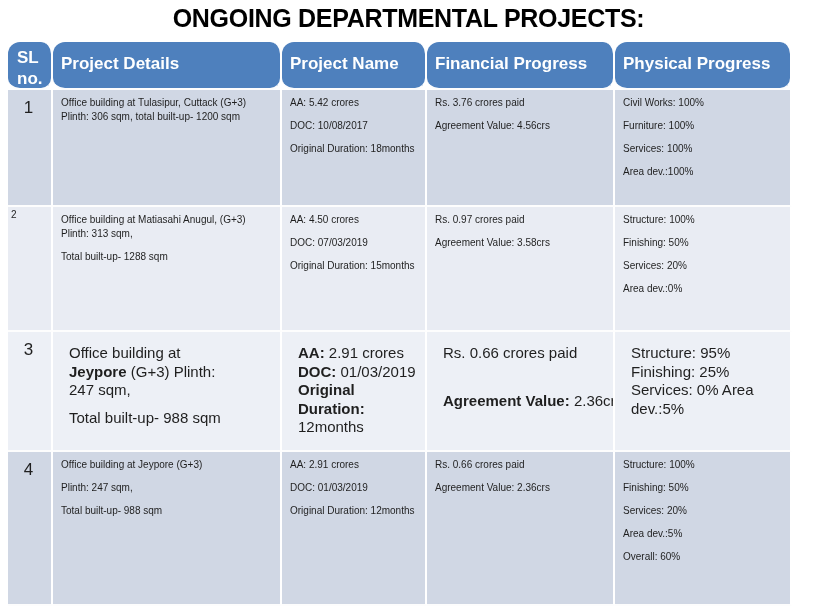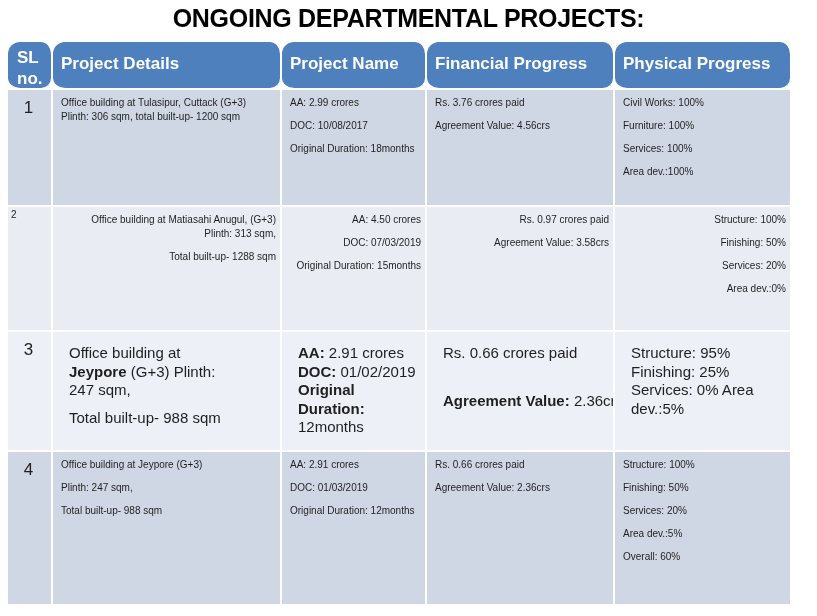--- a/index.html
+++ b/index.html
@@ -22,21 +22,21 @@
     box-sizing:border-box;overflow:hidden;
     border-right:2px solid #ffffff;border-bottom:2px solid #fdfdfd;
     padding:6px 4px 0 8px;
   }
   .h{
     background:var(--header-bg,#4E80BD);color:var(--header-text,#fff);
     font-weight:700;font-size:17px;padding-top:11px;line-height:1.25;border-radius:12px;
   }
   .h.slh{padding-top:5px;padding-left:9px;}
   .bgd{background:var(--row-dark-bg,#D0D7E4);}
-  .bgl{background:var(--row-light-bg,#E9ECF3);text-align:right;}
+  .bgl{background:var(--row-light-bg,#E9ECF3);}
   .bg3{background:var(--row-alt-bg,#EDF0F6);}
   .sl{font-size:17px;text-align:center;padding-top:8px;padding-left:2px;}
   .sl-sm{font-size:10px;text-align:left;padding:2px 0 0 3px;}
   .t{font-size:10px;line-height:1.4;margin:0 0 9px 0;}
   .t3{font-size:15px;line-height:1.24;margin:0;}
   .r3{padding-left:16px;padding-top:12px;}
   .r3name{padding-right:48px;}
   .gap-lg{margin-top:29px;}
   .gap-md{margin-top:9px;}
   .nw{white-space:nowrap;}
@@ -53,21 +53,21 @@
   <div class="c h">Project Details</div>
   <div class="c h">Project Name</div>
   <div class="c h">Financial Progress</div>
   <div class="c h">Physical Progress</div>
 
   <div class="c bgd sl">1</div>
   <div class="c bgd">
     <p class="t">Office building at Tulasipur, Cuttack (G+3) Plinth: 306 sqm, total built-up- 1200 sqm</p>
   </div>
   <div class="c bgd">
-    <p class="t">AA: 2.99 crores</p>
+    <p class="t">AA: 5.42 crores</p>
     <p class="t">DOC: 10/08/2017</p>
     <p class="t">Original Duration: 18months</p>
   </div>
   <div class="c bgd">
     <p class="t">Rs. 3.76 crores paid</p>
     <p class="t nw">Agreement Value: 4.56crs</p>
   </div>
   <div class="c bgd">
     <p class="t">Civil Works: 100%</p>
     <p class="t">Furniture: 100%</p>
@@ -96,21 +96,21 @@
     <p class="t">Area dev.:0%</p>
   </div>
 
   <div class="c bg3 sl">3</div>
   <div class="c bg3 r3 r3name">
     <p class="t3"><span>Office building at </span><b>Jeypore</b><span> (G+3) Plinth: 247 sqm,</span></p>
     <p class="t3 gap-md">Total built-up- 988 sqm</p>
   </div>
   <div class="c bg3 r3">
     <p class="t3"><b>AA:</b> <span>2.91 crores</span></p>
-    <p class="t3"><b>DOC:</b> <span>01/02/2019</span></p>
+    <p class="t3"><b>DOC:</b> <span>01/03/2019</span></p>
     <p class="t3"><b>Original Duration:</b> <span>12months</span></p>
   </div>
   <div class="c bg3 r3">
     <p class="t3">Rs. 0.66 crores paid</p>
     <p class="t3 gap-lg nw"><b>Agreement Value:</b> <span>2.36crs</span></p>
   </div>
   <div class="c bg3 r3">
     <p class="t3">Structure: 95%</p>
     <p class="t3">Finishing: 25%</p>
     <p class="t3">Services: 0% Area dev.:5%</p>

